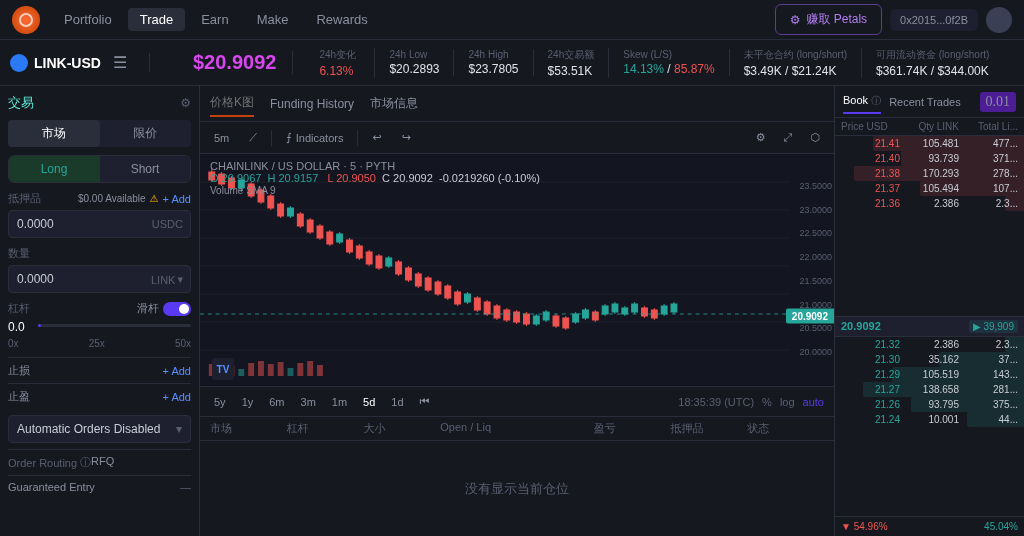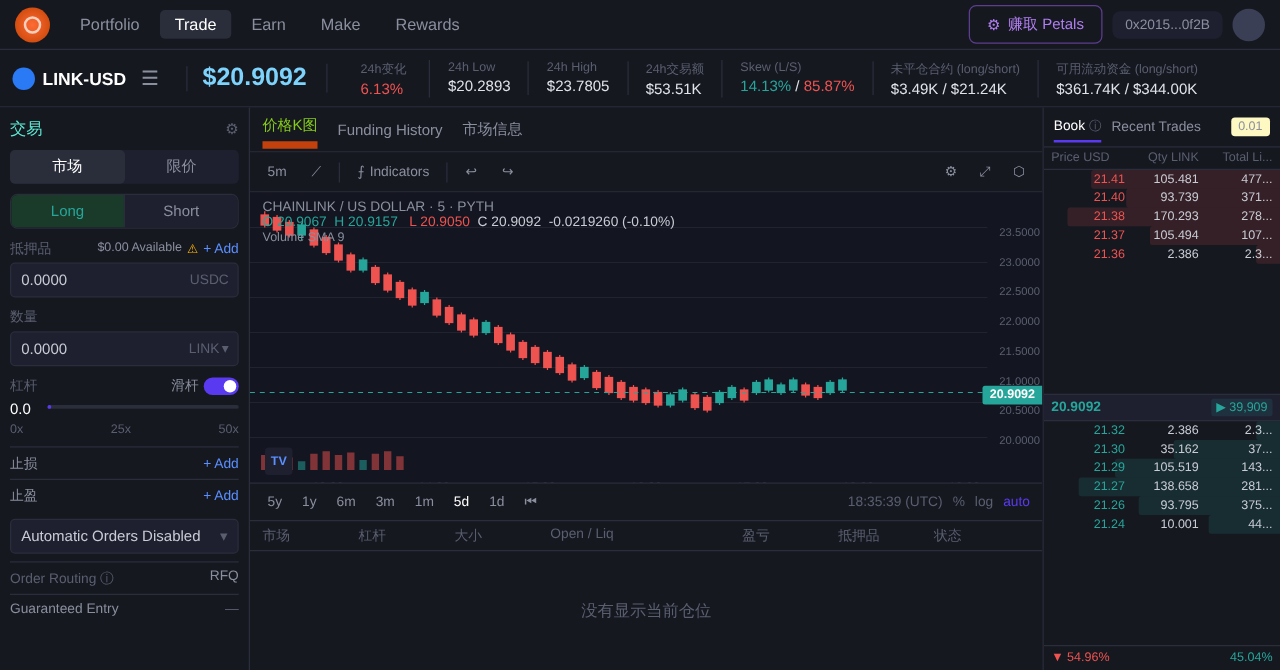--- a/index.html
+++ b/index.html
@@ -15,21 +15,21 @@
     .petals-btn { display: flex; align-items: center; gap: 6px; padding: 6px 14px; border: 1px solid #5c3d8f; border-radius: 6px; color: #b07ef0; font-size: 12px; cursor: pointer; }
     .wallet-addr { background: #1e2030; padding: 5px 10px; border-radius: 6px; color: #8a8f9e; font-size: 11px; cursor: pointer; }
     .avatar { width: 26px; height: 26px; background: #3a3f55; border-radius: 50%; cursor: pointer; }
 
     
     .tickerbar { display: flex; align-items: center; height: 46px; background: #161820; border-bottom: 1px solid #2a2d3a; padding: 0 10px; gap: 0; }
     .ticker-symbol { display: flex; align-items: center; gap: 6px; min-width: 140px; border-right: 1px solid #2a2d3a; padding-right: 12px; margin-right: 12px; }
     .ticker-icon { width: 18px; height: 18px; background: #2a7af5; border-radius: 50%; }
     .ticker-name { font-size: 14px; font-weight: 600; color: #fff; }
     .hamburger { color: #8a8f9e; margin-left: 6px; cursor: pointer; font-size: 16px; }
-    .ticker-price { font-size: 20px; font-weight: 700; color: #7dd3fc; min-width: 100px; border-right: 1px solid #2a2d3a; padding-right: 16px; margin-right: 12px; }
+    .ticker-price { font-size: 20px; font-weight: 700; color: #d946ef; min-width: 100px; border-right: 1px solid #2a2d3a; padding-right: 16px; margin-right: 12px; margin-left: 31px; }
     .ticker-stat { display: flex; flex-direction: column; padding: 0 14px; border-right: 1px solid #2a2d3a; min-width: 70px; }
     .ticker-stat:last-child { border-right: none; }
     .stat-label { color: #5a5f70; font-size: 10px; margin-bottom: 2px; white-space: nowrap; }
     .stat-value { font-size: 12px; color: #e0e3ea; white-space: nowrap; }
     .stat-value.red { color: #ef5350; }
     .stat-value.orange { color: #ff9800; }
 
     
     .main { display: flex; height: calc(536px - 86px); }
 
@@ -56,30 +56,30 @@
     .toggle-label { font-size: 11px; color: #8a8f9e; }
     .toggle { width: 28px; height: 14px; background: #5a3af0; border-radius: 7px; position: relative; cursor: pointer; }
     .toggle::after { content: ''; position: absolute; right: 2px; top: 2px; width: 10px; height: 10px; background: #fff; border-radius: 50%; }
     .slider-row { margin-bottom: 8px; }
     .slider { width: 100%; height: 3px; background: #2a2d3a; border-radius: 2px; position: relative; margin-bottom: 4px; }
     .slider-fill { height: 100%; width: 2%; background: #5a3af0; border-radius: 2px; }
     .slider-labels { display: flex; justify-content: space-between; color: #5a5f70; font-size: 10px; }
     .stop-row { display: flex; justify-content: space-between; align-items: center; padding: 5px 0; border-top: 1px solid #2a2d3a; }
     .stop-label { color: #8a8f9e; font-size: 11px; }
     .auto-orders { display: flex; align-items: center; justify-content: space-between; background: #1e2030; border: 1px solid #2a2d3a; border-radius: 4px; padding: 6px 8px; margin: 6px 0; cursor: pointer; }
-    .order-routing { display: flex; justify-content: space-between; padding: 5px 0; border-top: 1px solid #2a2d3a; }
+    .order-routing { display: flex; padding: 5px 0; border-top: 1px solid #2a2d3a; }
     .routing-label { color: #5a5f70; font-size: 11px; display: flex; align-items: center; gap: 3px; }
     .routing-value { color: #8a8f9e; font-size: 11px; }
     .guaranteed-entry { display: flex; justify-content: space-between; padding: 5px 0; border-top: 1px solid #2a2d3a; }
 
     
     .center { flex: 1; display: flex; flex-direction: column; min-width: 0; overflow: hidden; }
     .chart-tabs { display: flex; align-items: center; height: 36px; background: #161820; border-bottom: 1px solid #2a2d3a; padding: 0 10px; gap: 16px; }
     .chart-tab { color: #8a8f9e; font-size: 12px; cursor: pointer; padding: 4px 0; }
-    .chart-tab.active { color: #84cc16; border-bottom: 6px solid #c2410c; }
+    .chart-tab.active { color: #737373; border-bottom: 2px solid #c2410c; }
     .chart-toolbar { display: flex; align-items: center; height: 32px; background: #161820; border-bottom: 1px solid #2a2d3a; padding: 0 8px; gap: 8px; }
     .toolbar-item { color: #8a8f9e; font-size: 11px; cursor: pointer; padding: 2px 6px; border-radius: 3px; display: flex; align-items: center; gap: 4px; }
     .toolbar-sep { width: 1px; height: 16px; background: #2a2d3a; }
     .chart-area { flex: 1; background: #131520; position: relative; overflow: hidden; min-height: 0; }
     .chart-info { position: absolute; top: 6px; left: 10px; z-index: 2; }
     .chart-info-title { font-size: 11px; color: #8a8f9e; }
     .chart-info-ohlc { font-size: 11px; color: #c8ccd4; }
     .ohlc-green { color: #26a69a; }
     .ohlc-red { color: #ef5350; }
     .chart-time-axis { position: absolute; bottom: 20px; left: 0; right: 0; display: flex; justify-content: space-around; padding: 0 20px; color: #5a5f70; font-size: 10px; }
@@ -97,21 +97,21 @@
     .positions-header { display: flex; padding: 4px 10px; color: #5a5f70; font-size: 11px; border-bottom: 1px solid #2a2d3a; }
     .pos-col { flex: 1; text-align: left; }
     .pos-col.large { flex: 2; }
     .positions-empty { flex: 1; display: flex; align-items: center; justify-content: center; color: #5a5f70; font-size: 13px; }
 
     
     .right-panel { width: 190px; min-width: 190px; background: #161820; border-left: 1px solid #2a2d3a; display: flex; flex-direction: column; overflow: hidden; }
     .book-tabs { display: flex; align-items: center; height: 32px; border-bottom: 1px solid #2a2d3a; padding: 0 8px; gap: 8px; }
     .book-tab { color: #8a8f9e; font-size: 11px; cursor: pointer; padding: 4px 0; }
     .book-tab.active { color: #fff; border-bottom: 2px solid #5a3af0; }
-    .book-precision { margin-left: auto; background: #fef9c3; padding: 2px 6px; border-radius: 3px; color: #8a8f9e; font-size: 10px; cursor: pointer; }
+    .book-precision { margin-left: auto; background: #4c1d95; padding: 2px 6px; border-radius: 3px; color: #8a8f9e; font-size: 14px; cursor: pointer; font-family: Liberation Serif, serif; }
     .book-header { display: flex; padding: 3px 6px; color: #5a5f70; font-size: 10px; border-bottom: 1px solid #2a2d3a; }
     .book-col { flex: 1; text-align: right; }
     .book-col:first-child { text-align: left; }
     .book-rows { flex: 1; overflow: hidden; }
     .book-row { display: flex; padding: 2px 6px; position: relative; cursor: pointer; }
     .book-row .bar { position: absolute; top: 0; right: 0; height: 100%; opacity: 0.15; border-radius: 2px 0 0 2px; }
     .book-row.ask .bar { background: #ef5350; }
     .book-row.bid .bar { background: #26a69a; }
     .book-cell { flex: 1; text-align: right; font-size: 10px; z-index: 1; }
     .book-cell:first-child { text-align: left; }

